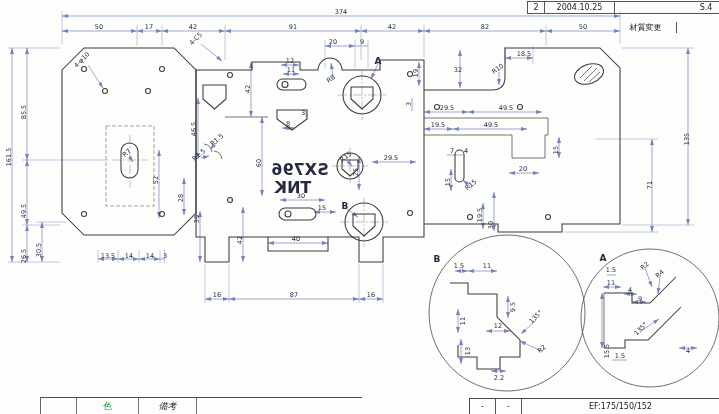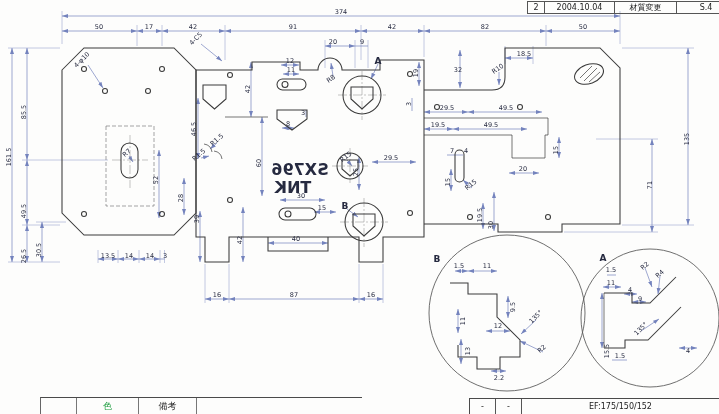--- a/index.html
+++ b/index.html
@@ -327,31 +327,31 @@
         <text transform="translate(640 299)" font-size="6.5">9</text>
         <text transform="translate(641 329) rotate(-45)" font-size="6.5">135°</text>
         <text transform="translate(607 351) rotate(-90)" font-size="6.5">15.5</text>
         <text transform="translate(620 356)" font-size="6.5">1.5</text>
         <text transform="translate(688 351)" font-size="6.5">4</text>
       </g>
 </svg>
 
 <div class="bar rev-bar">
   <div class="c" style="width:17px;">2</div>
-  <div class="c" style="width:70px;">2004.10.04</div>
-  <div class="c" style="width:62px;">材質変更</div>
+  <div class="c" style="width:70px;">2004.10.25</div>
+  <div class="c" style="width:62px;margin-top:20px;">材質変更</div>
   <div class="c" style="flex:1;">S.4</div>
 </div>
 
 <div class="bar tb-bar">
   <div class="c" style="width:26px;">-</div>
   <div class="c" style="width:26px;">-</div>
   <div class="c" style="flex:1;">EF:175/150/152</div>
 </div>
 
 <div class="bar legend-bar">
   <div class="c" style="width:36px;"></div>
   <div class="c green" style="width:62px;">色</div>
-  <div class="c" style="width:58px;">備考</div>
+  <div class="c" style="width:58px;font-style:italic;">備考</div>
   <div class="c" style="flex:1;"></div>
 </div>
 
 </div>
 
 </body></html>

